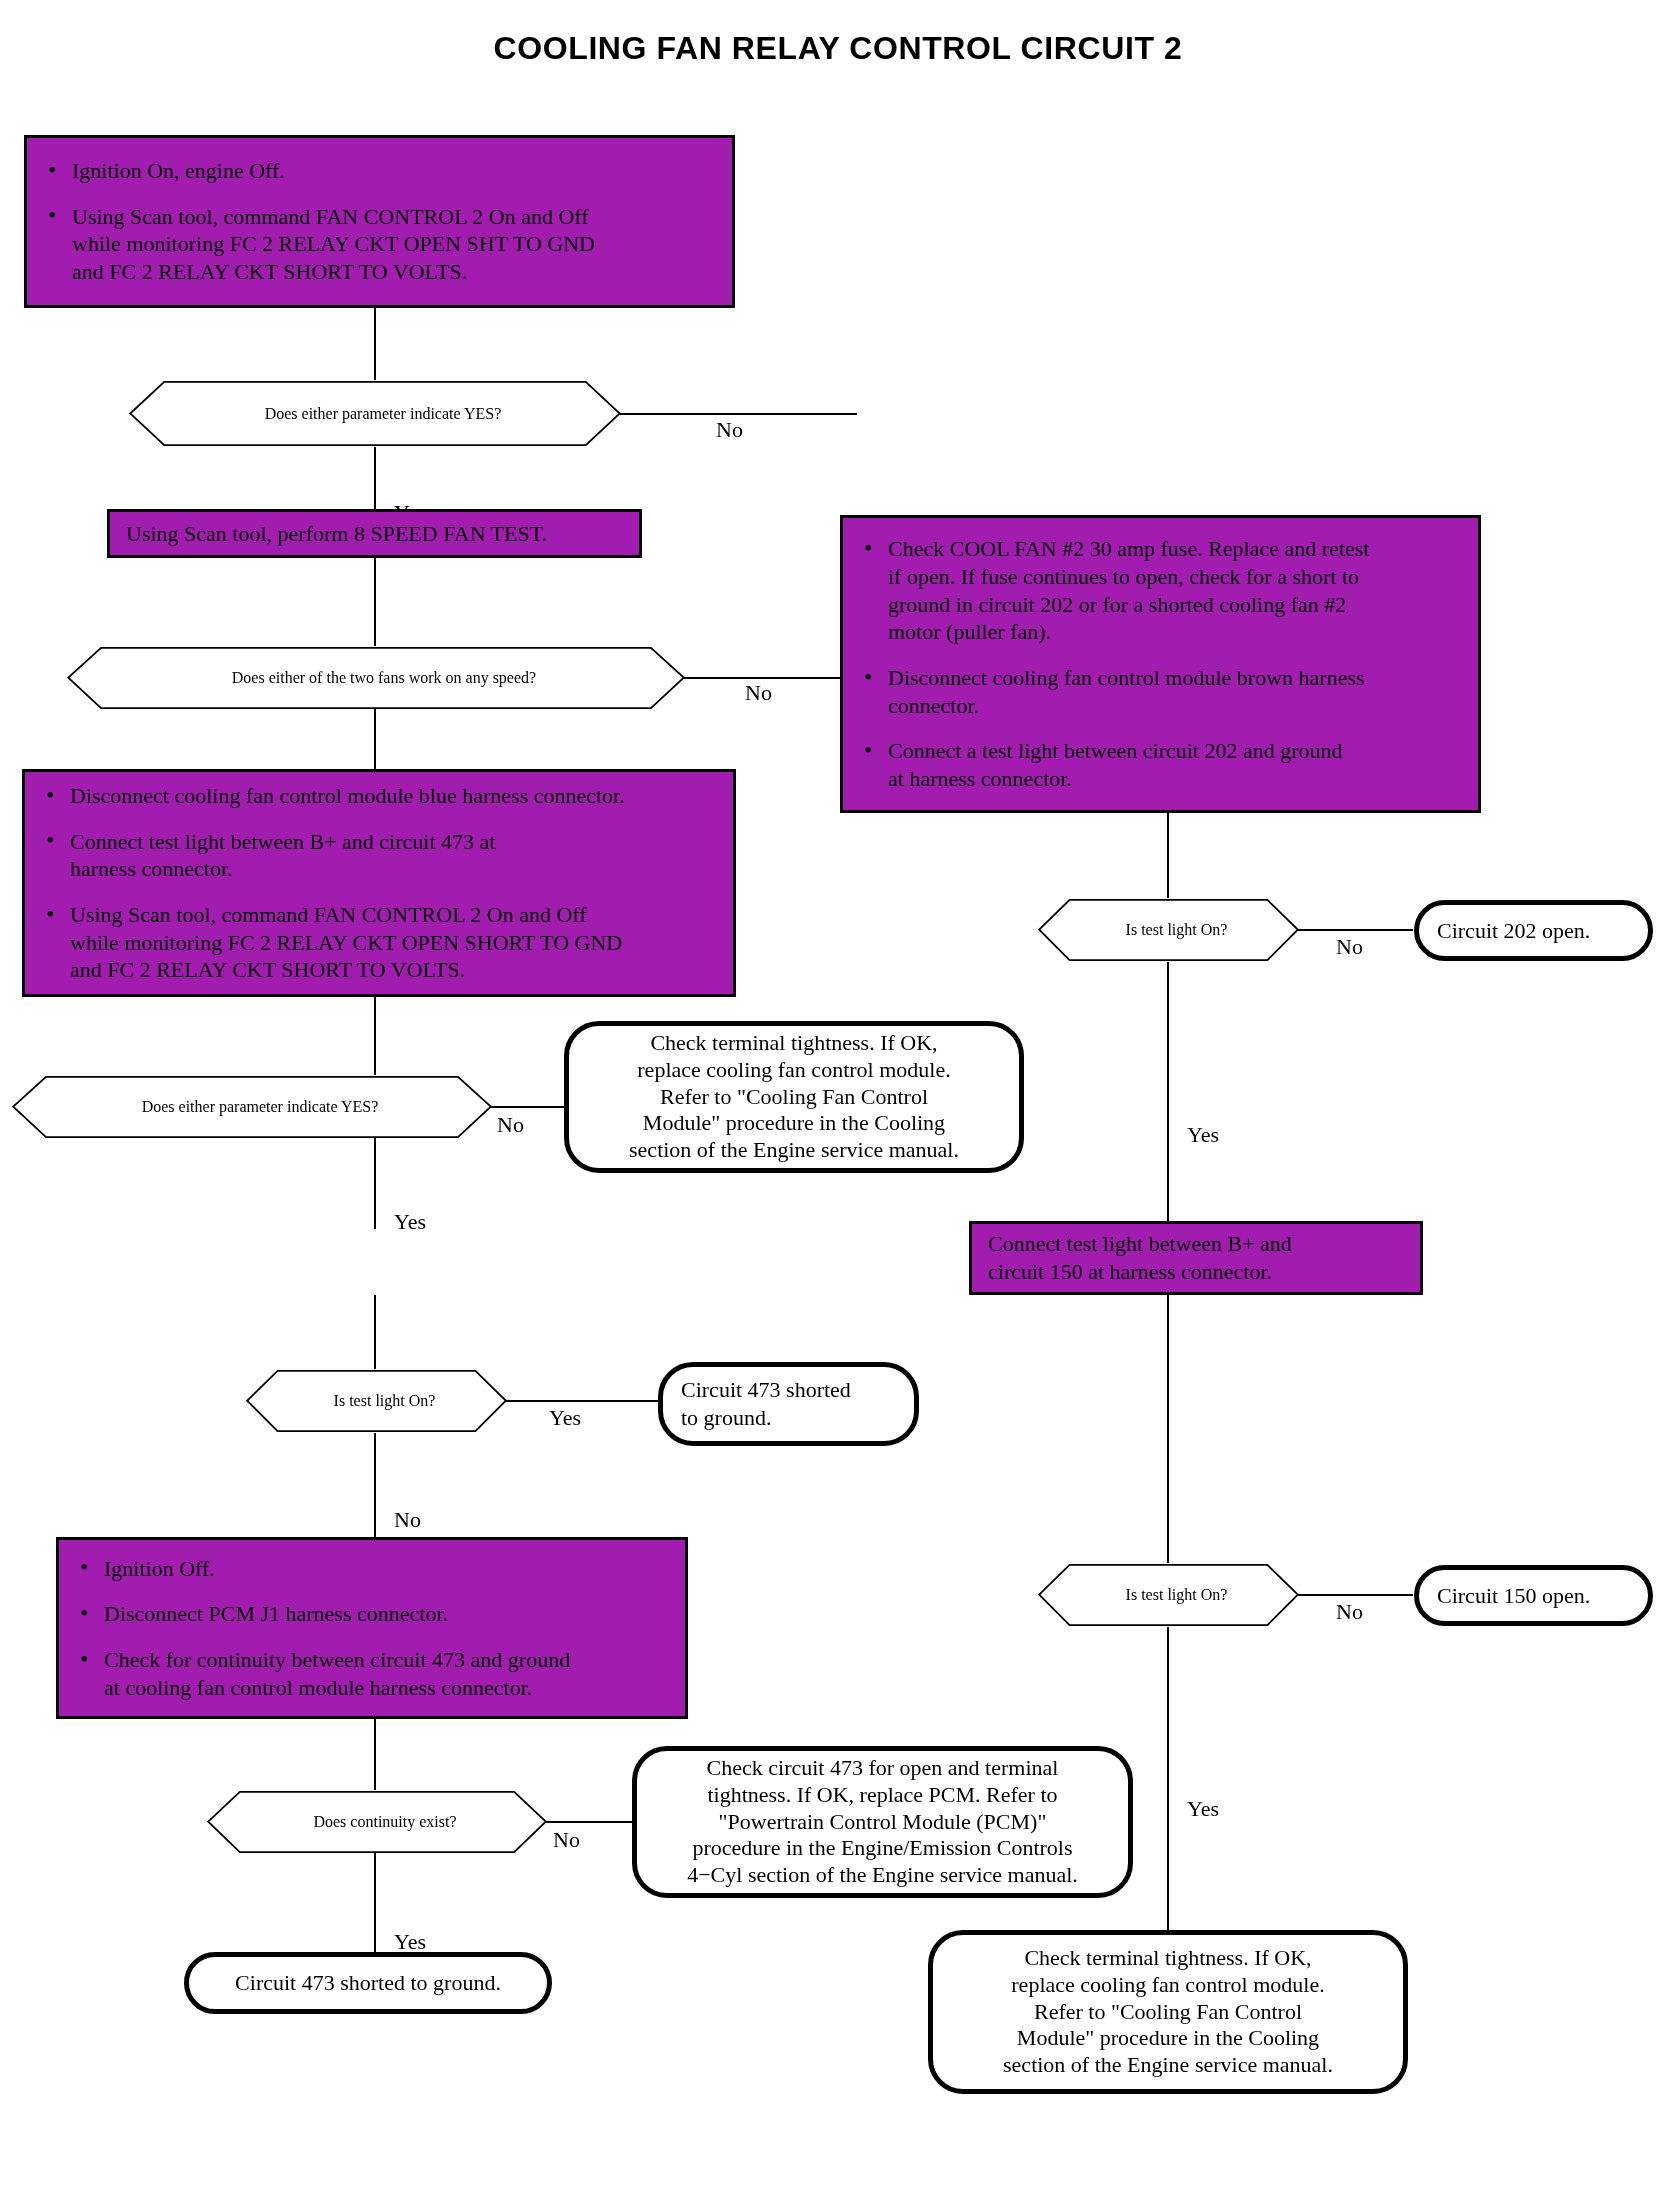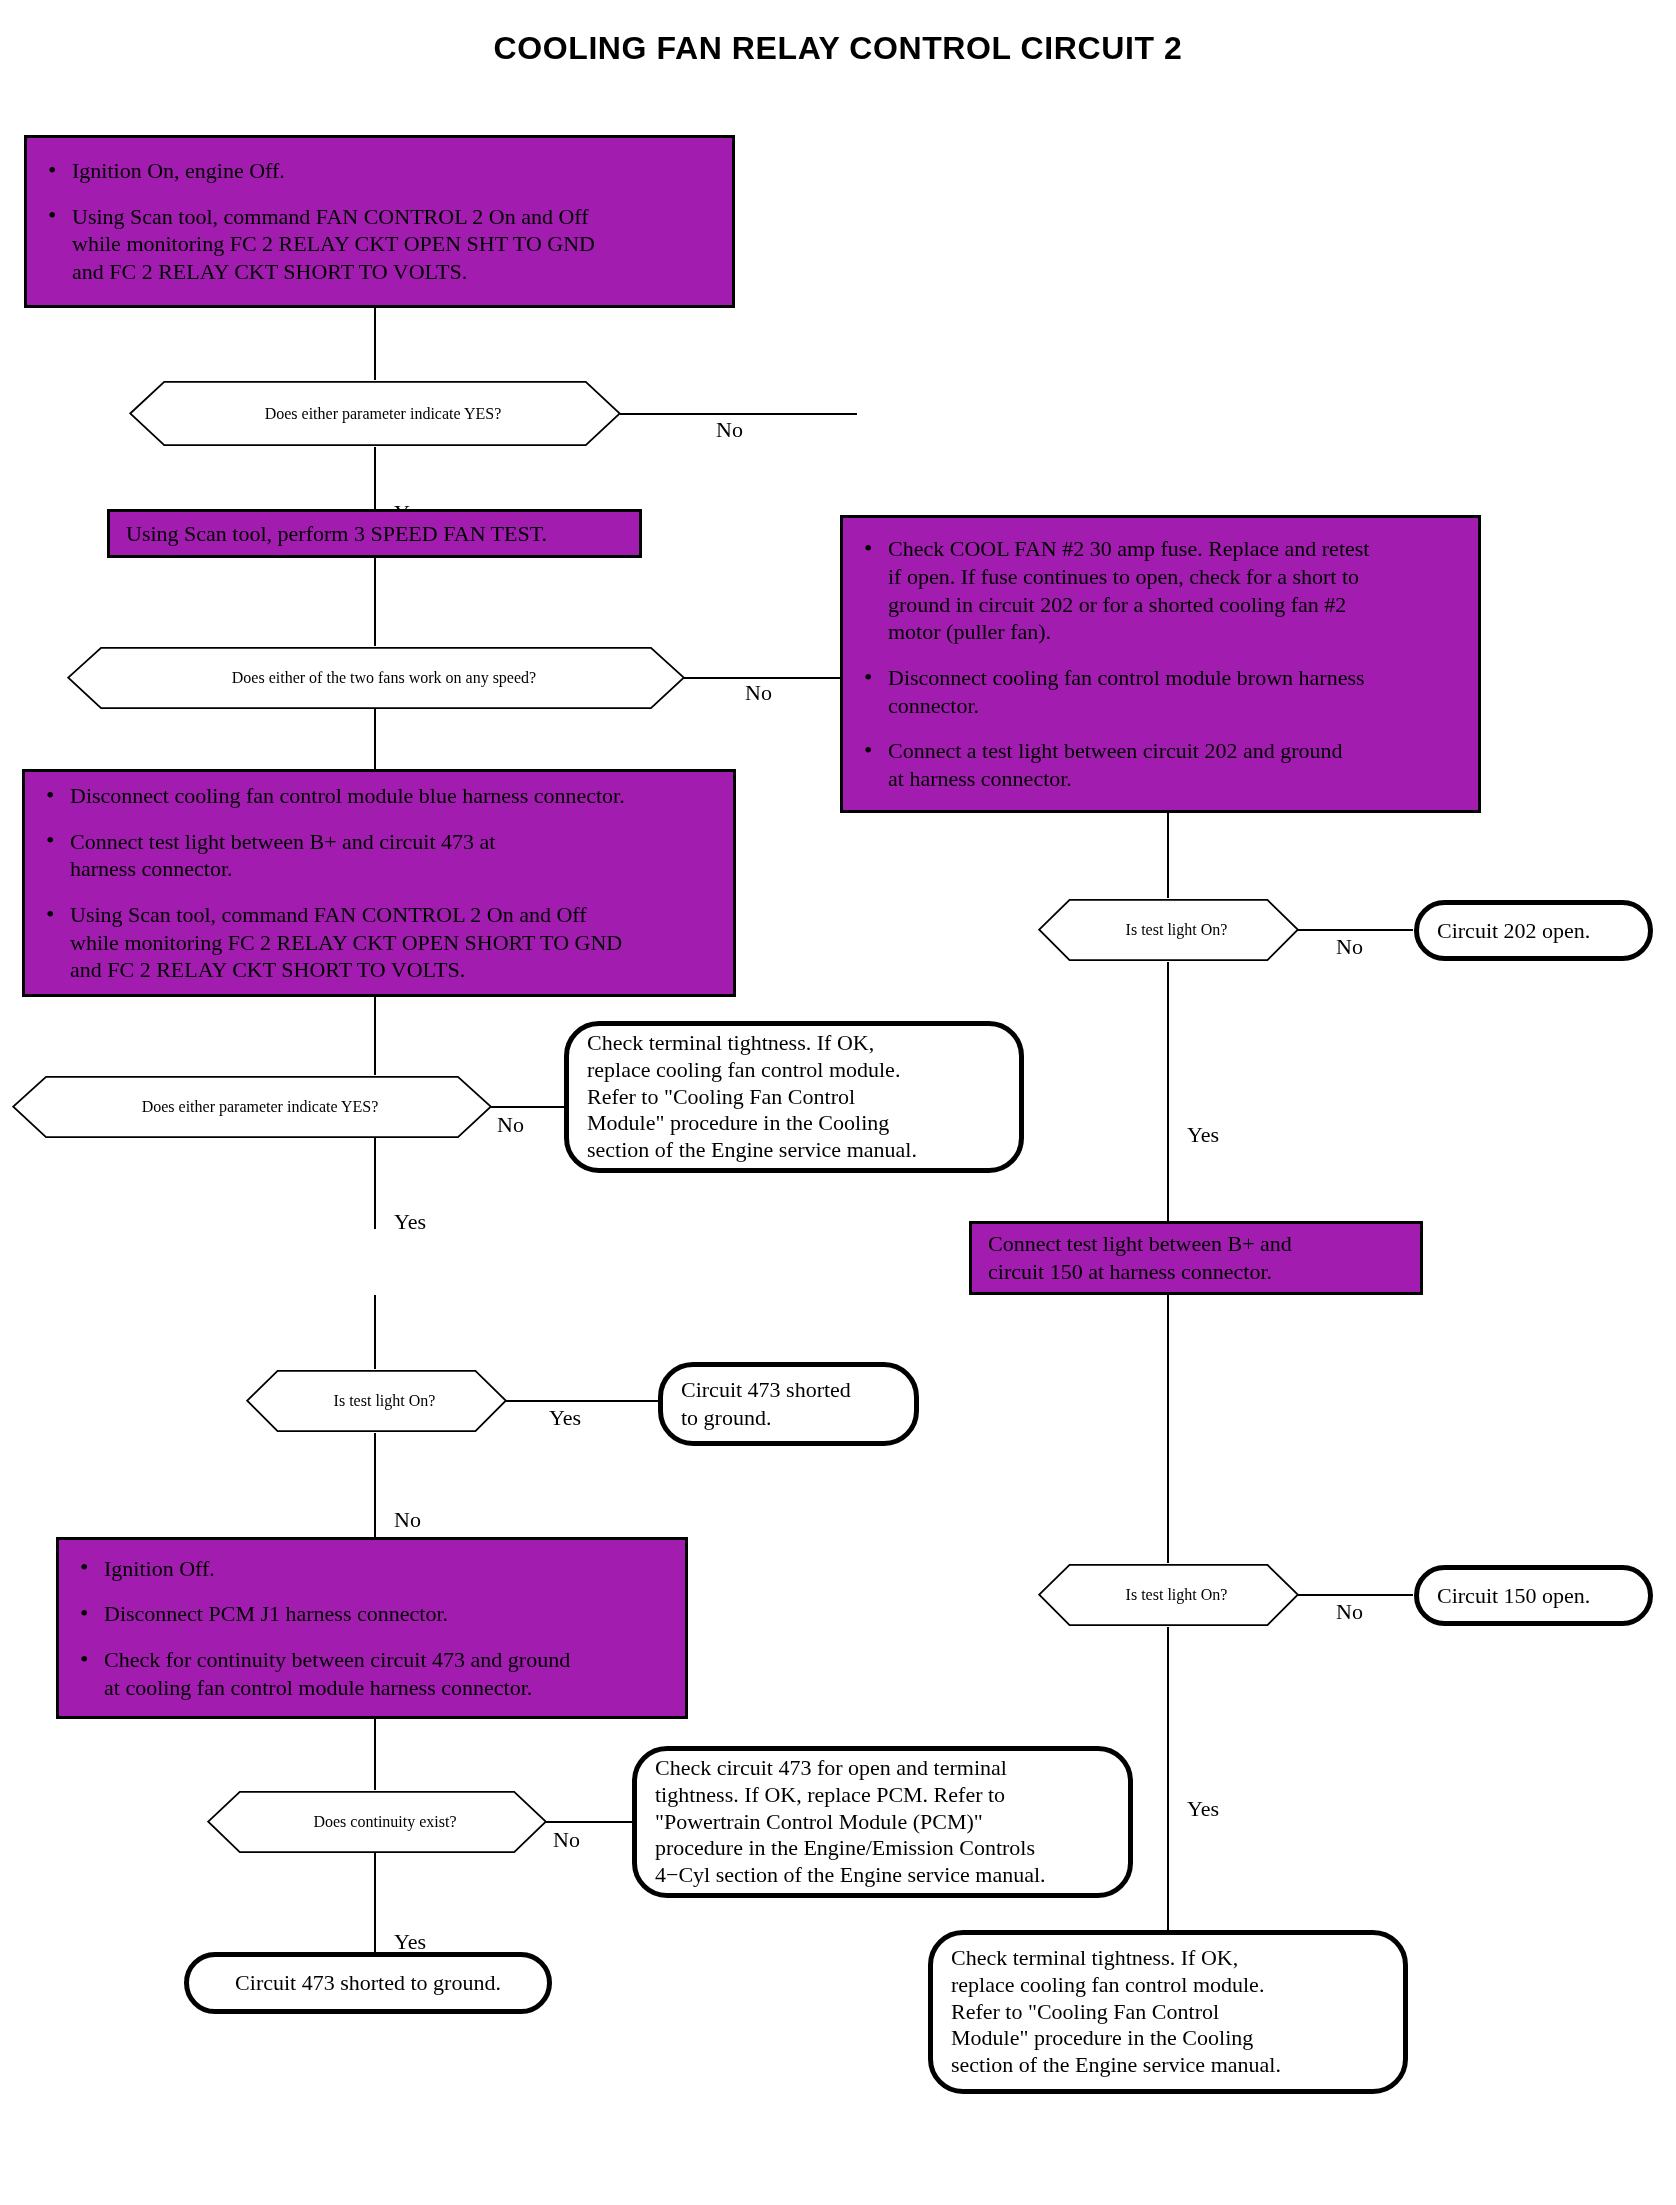--- a/index.html
+++ b/index.html
@@ -20,21 +20,21 @@
   
   .term{position:absolute;box-sizing:border-box;border:5.5px solid #000;background:#fff;
         border-radius:35px;display:flex;align-items:center;}
   .term .inner{padding:0 18px;width:100%;}
 
   ul.bl{margin:0;padding:0;list-style:none;}
   ul.bl li{position:relative;padding-left:29px;margin:0 0 18px 0;font-size:22px;line-height:1.24;}
   ul.bl li:last-child{margin-bottom:0;}
   ul.bl li:before{content:"\2022";position:absolute;left:4.9px;top:-1.2px;font-size:24px;line-height:1.2;}
   .txt{font-size:22px;line-height:1.26;}
-  .txt.tight{line-height:1.22;}
+  .txt.tight{line-height:1.22;text-align:center;}
 
   
   .hex{position:absolute;background:#fff;}
   .hex svg{position:absolute;left:0;top:0;}
   .hex .hlabel{position:absolute;left:8px;top:0;width:100%;height:100%;
     display:flex;align-items:center;justify-content:center;font-size:16px;text-align:center;}
 
   
   .vline{position:absolute;width:1.8px;background:#000;}
   .hline{position:absolute;height:1.8px;background:#000;}
@@ -73,21 +73,21 @@
 
   <div class="hline" style="left:620px;top:413px;width:237px;"></div>
   <div class="edgelab" style="left:716px;top:370px;">No</div>
 
 
   <div class="vline" style="left:374px;top:447px;height:67px;"></div>
   <div class="edgelab" style="left:394px;top:453px;">Yes</div>
 
   <div class="box" style="left:107px;top:509px;width:535px;height:49px;">
     <div class="inner">
-      <div class="txt">Using Scan tool, perform 3 SPEED FAN TEST.</div>
+      <div class="txt">Using Scan tool, perform 8 SPEED FAN TEST.</div>
     </div>
   </div>
 
   <div class="vline" style="left:374px;top:558px;height:89px;"></div>
 
   <div class="hex" style="left:67px;top:646px;width:618px;height:64px;">
     <svg width="618" height="64" viewBox="0 0 1016 105">
       <polygon points="2,52 56,3 960,3 1014,52 960,102 56,102" fill="#fff" stroke="#000" stroke-width="3"></polygon>
     </svg>
     <div class="hlabel">Does either of the two fans work on any speed?</div>

